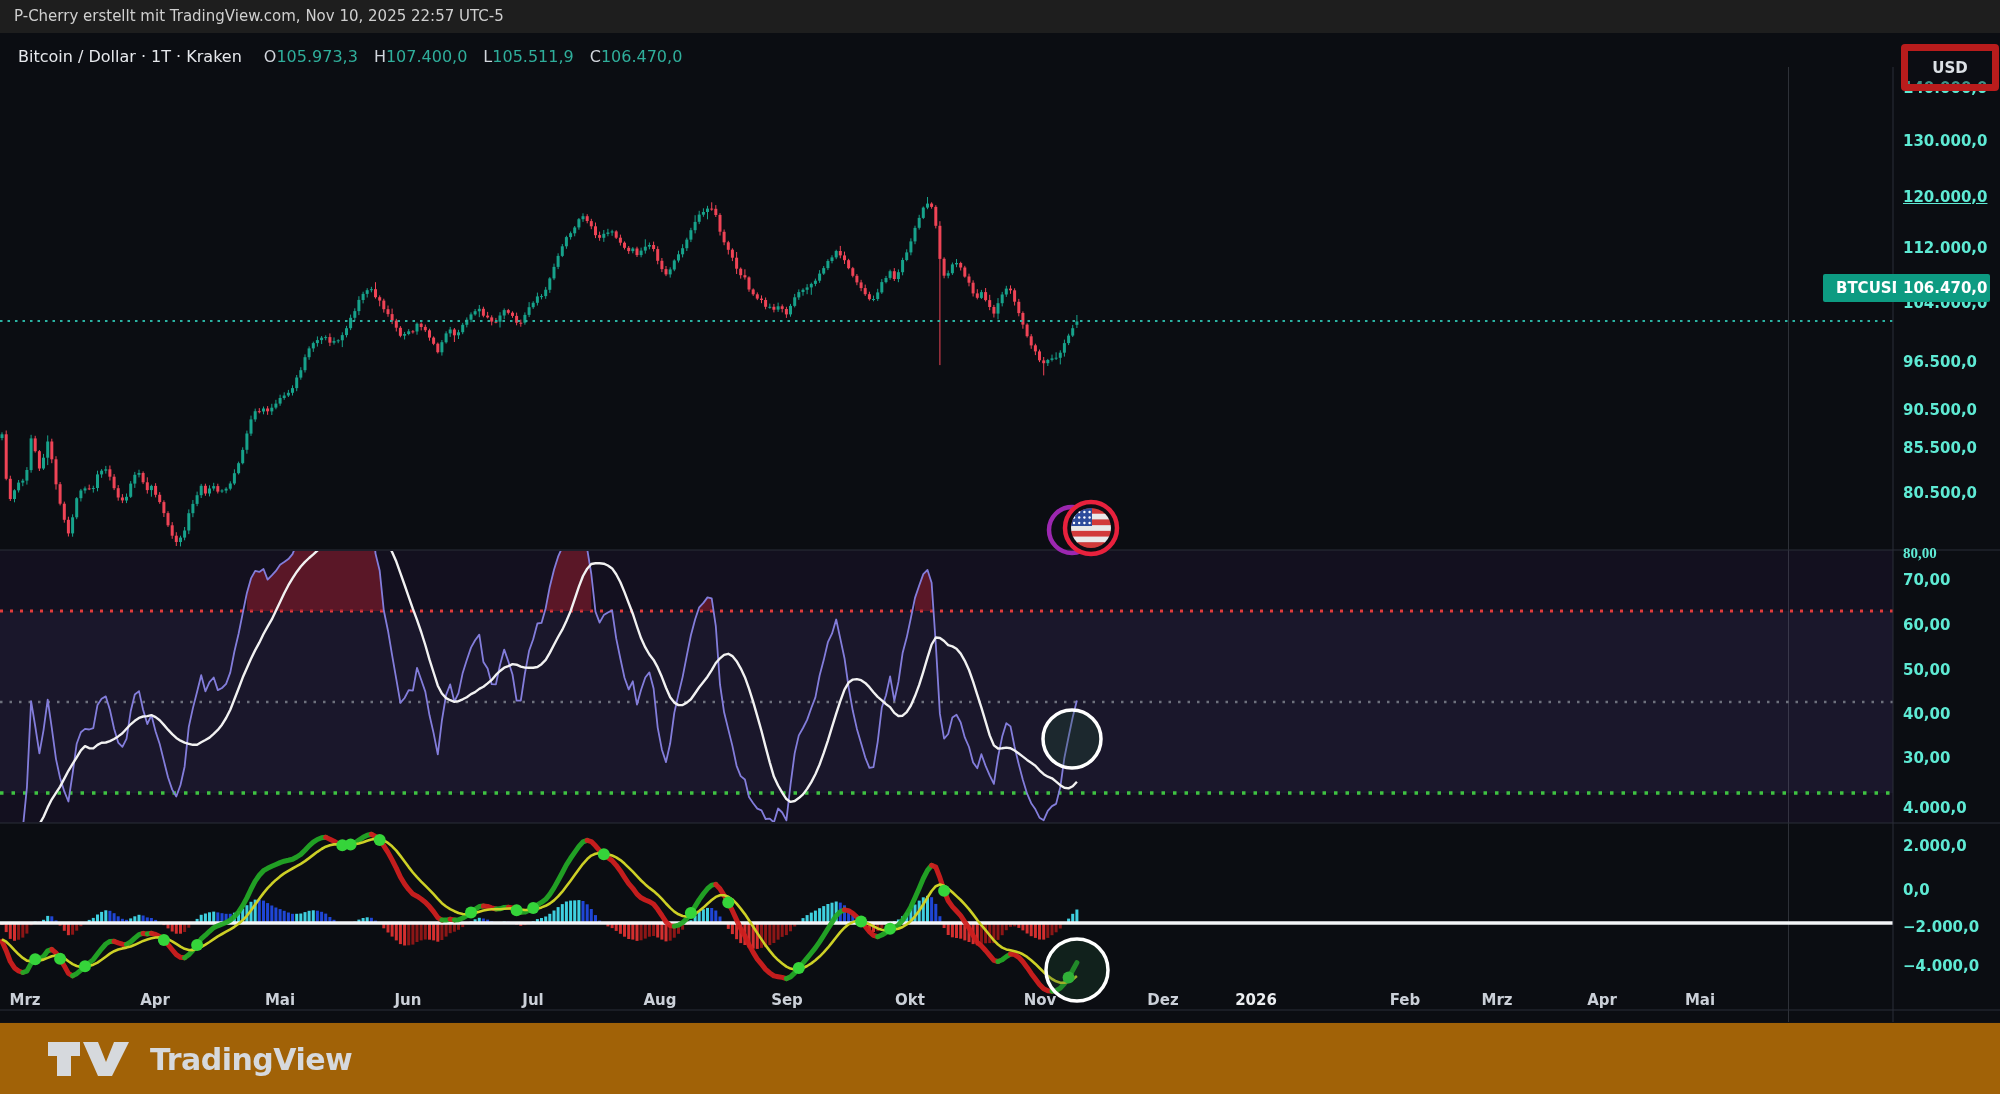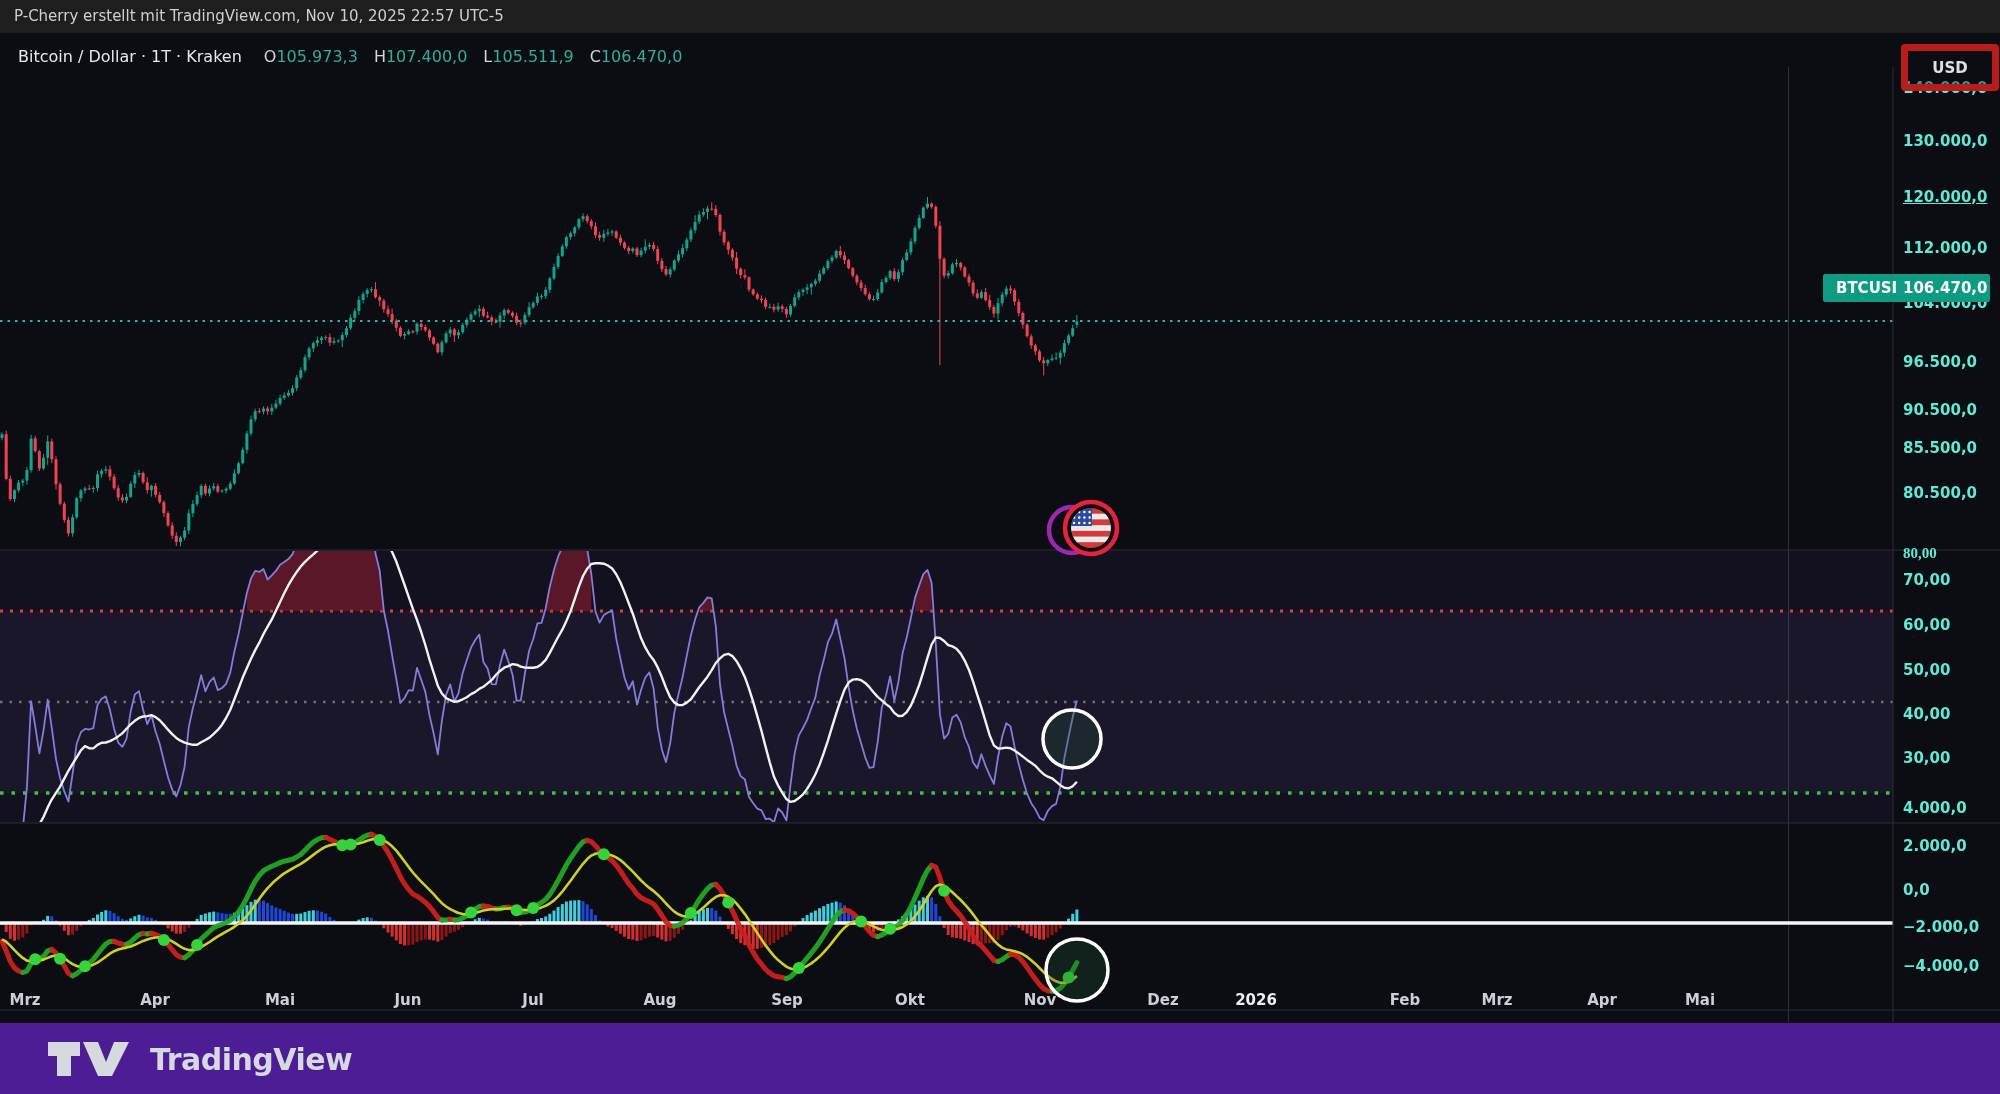--- a/index.html
+++ b/index.html
@@ -21,21 +21,21 @@
            justify-content:center;cursor:pointer;z-index:6;background:rgba(14,16,22,.4);}
   .axis-col{position:absolute;left:1893px;top:0;width:107px;height:989px;z-index:4;}
   .axlab{position:absolute;left:10px;transform:translateY(-50%);color:#5eead4;font-size:15px;font-weight:600;white-space:nowrap;}
   .tag{position:absolute;height:28px;display:flex;align-items:center;border-radius:2px;
        color:#fff;font-size:15px;font-weight:700;z-index:7;padding-left:13px;}
   .tag-sym{left:1823px;width:68px;justify-content:center;}
   .tag-price{left:1896px;width:94px;padding-left:7px;box-sizing:border-box;}
   .timeaxis{position:absolute;left:0;top:944px;width:1893px;height:45px;z-index:4;}
   .tlab{position:absolute;top:50%;transform:translate(-50%,-50%);color:#cbd0d8;font-size:15px;font-weight:600;}
   .tlab.bold{color:#eceef1;font-weight:700;}
-  .footer{position:absolute;left:0;top:1022px;width:2000px;height:72px;background:#4c1d95;
+  .footer{position:absolute;left:0;top:1022px;width:2000px;height:72px;background:#a16207;
           border-top:1px solid #101114;display:flex;align-items:center;}
   .brandwrap{display:flex;align-items:center;margin-left:46px;cursor:pointer;}
   .brand-text{color:#d6d9dd;font-size:30px;font-weight:700;margin-left:12px;letter-spacing:-0.5px;}
 </style>
 </head>
 <body>
 
 <div id="app">
 
   <div class="topbar">

